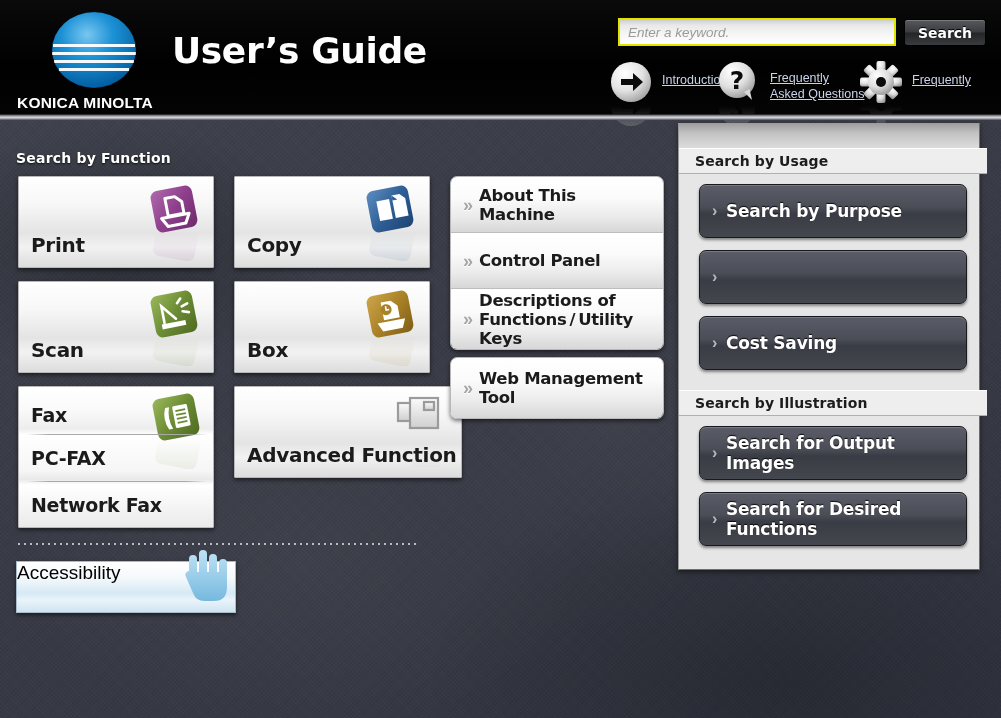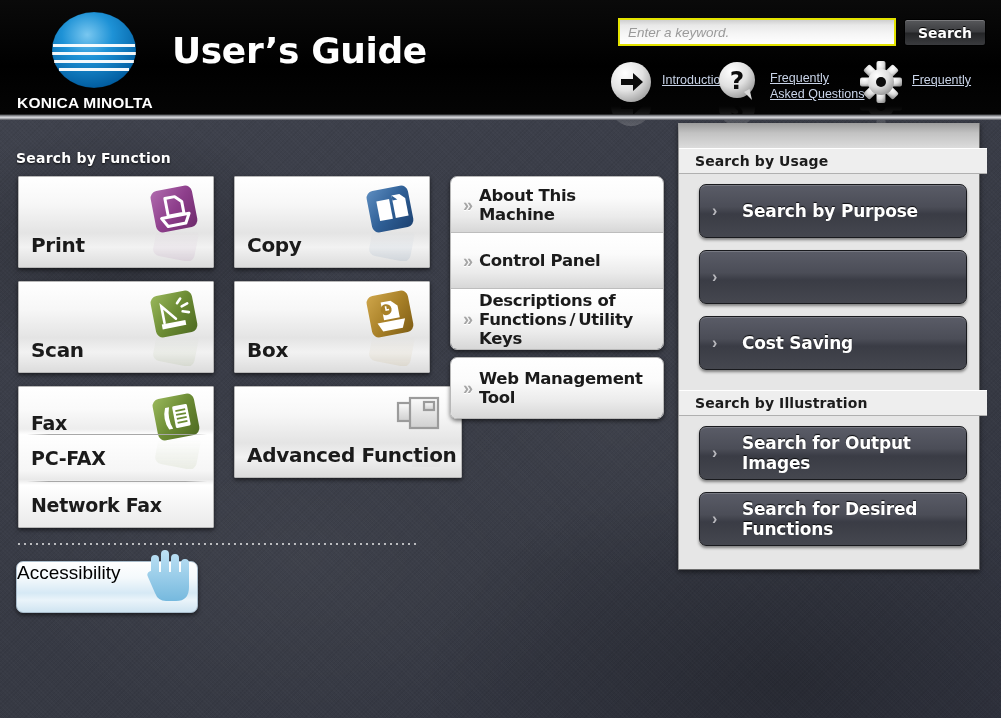--- a/index.html
+++ b/index.html
@@ -145,22 +145,22 @@
   }
 
   
   #dot-div {
     position: absolute; left: 16px; top: 543px; width: 400px; height: 2px;
     background-image: radial-gradient(circle, rgba(255,255,255,0.65) 0.8px, rgba(255,255,255,0) 1px);
     background-size: 6px 2px; background-repeat: repeat-x;
   }
 
   #card-access {
-    position: absolute; left: 16px; top: 561px; width: 182px; height: 52px;
-    border-radius: 7px; border: 1px solid #a9bccb;
+    position: absolute; left: 16px; top: 561px; width: 220px; height: 52px;
+    border-radius: 0; border: 1px solid #a9bccb;
     background: linear-gradient(180deg, #ffffff 0%, #f4f9fc 32%, #d6e9f5 62%, #eaf4fa 76%, #cfe4f1 100%);
     box-shadow: 0 2px 4px rgba(0,0,0,0.55), inset 0 1px 0 #fff;
   }
   #card-access .ftitle { bottom: 11px; font-size: 19px; }
 
   
   .clist {
     position: absolute; left: 450px; width: 214px;
     border-radius: 7px; border: 1px solid #b8b8b8;
     box-shadow: 0 2px 4px rgba(0,0,0,0.55), inset 0 1px 0 #fff;
@@ -216,21 +216,21 @@
     background: linear-gradient(180deg, #5a5c67 0%, #4b4d57 42%, #3a3c45 56%, #45474f 100%);
     box-shadow: 0 2px 3px rgba(0,0,0,0.45), inset 0 1px 0 rgba(255,255,255,0.18);
     display: flex; align-items: center; cursor: pointer;
   }
   .rbtn .rchev {
     flex: 0 0 auto; margin-left: 12px; width: 14px;
     color: #b9b9be; font-size: 16px; font-weight: 700; line-height: 1;
   }
   .rbtn .rtxt {
     font-family: "DejaVu Sans", sans-serif; font-size: 17px; font-weight: 700;
-    color: #ffffff; letter-spacing: -0.2px; text-shadow: 0 -1px 1px rgba(0,0,0,0.85); margin-left: 16px;
+    color: #ffffff; letter-spacing: -0.2px; text-shadow: 0 -1px 1px rgba(0,0,0,0.85);
   }
   #rgroup-illu .rbtn { margin-bottom: 12px; }
 </style>
 </head>
 <body>
 
 <div id="page">
 
   <div id="header">
 
@@ -495,21 +495,21 @@
         </g>
       </svg>
       <div class="refl">
         <svg width="60" height="40" viewBox="0 0 60 40">
           <g transform="rotate(-11 29 20)" opacity="0.45">
             <rect x="8" y="2" width="42" height="34" rx="7" fill="#6c8c34"></rect>
           </g>
         </svg>
       </div>
     </div>
-    <div class="faxrow" style="top:12px;">
+    <div class="faxrow" style="top:4px;">
       <span>Fax</span>
     </div>
     <div class="sep" style="top:47px;"></div>
     <div class="faxrow" style="top:47px;">
       <span>PC-FAX</span>
     </div>
     <div class="sep" style="top:94px;"></div>
     <div class="faxrow" style="top:94px;">
       <span>Network Fax</span>
     </div>

